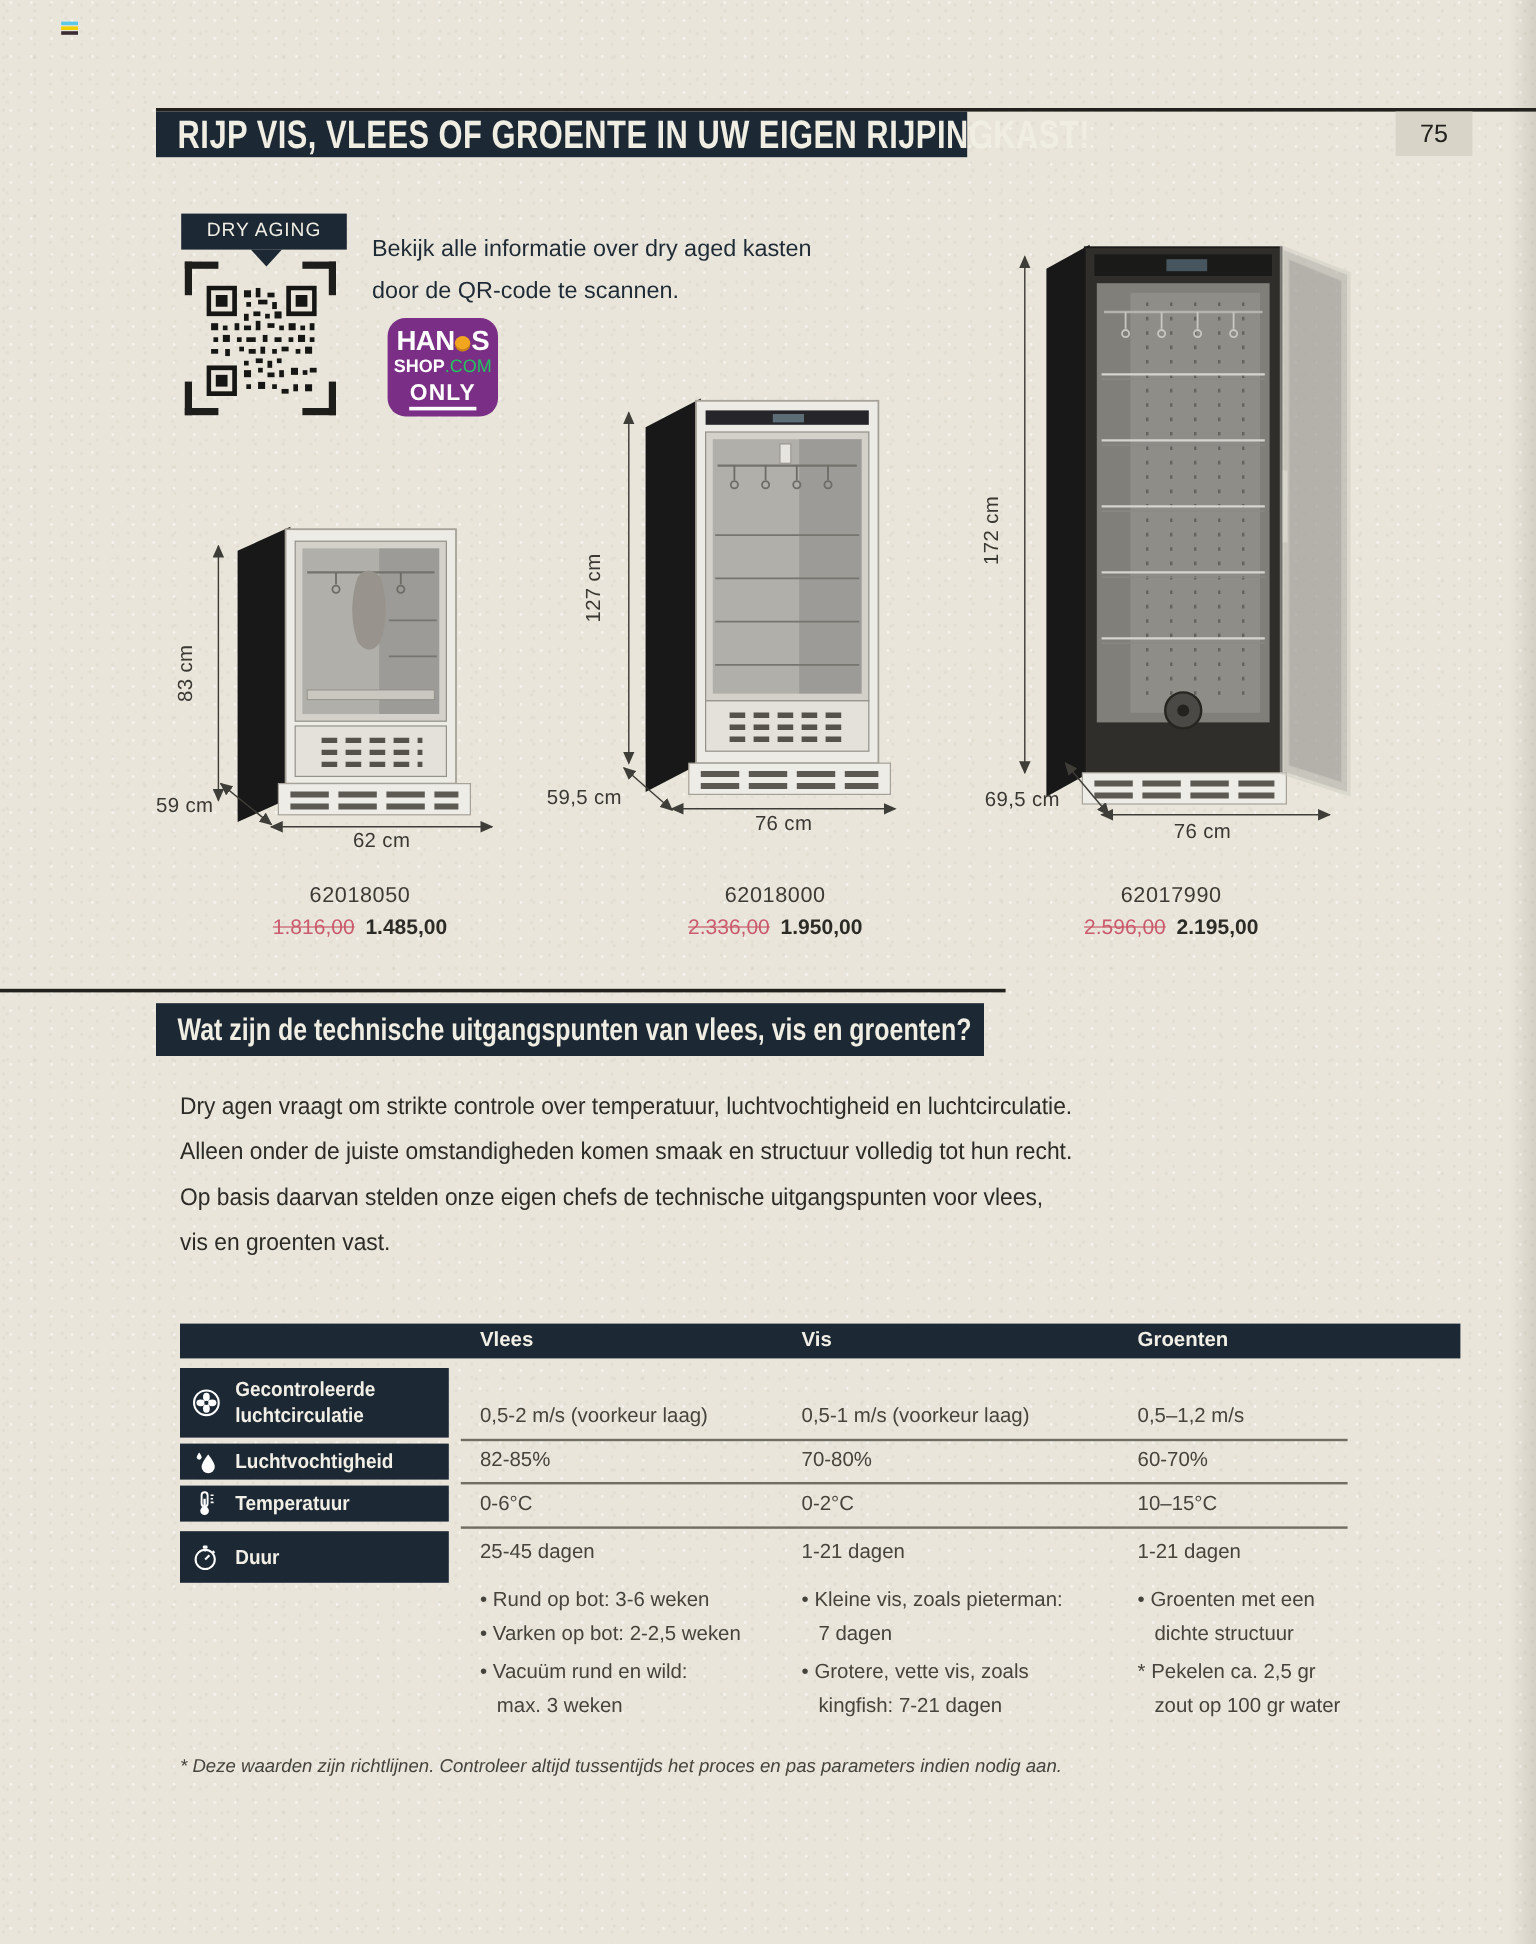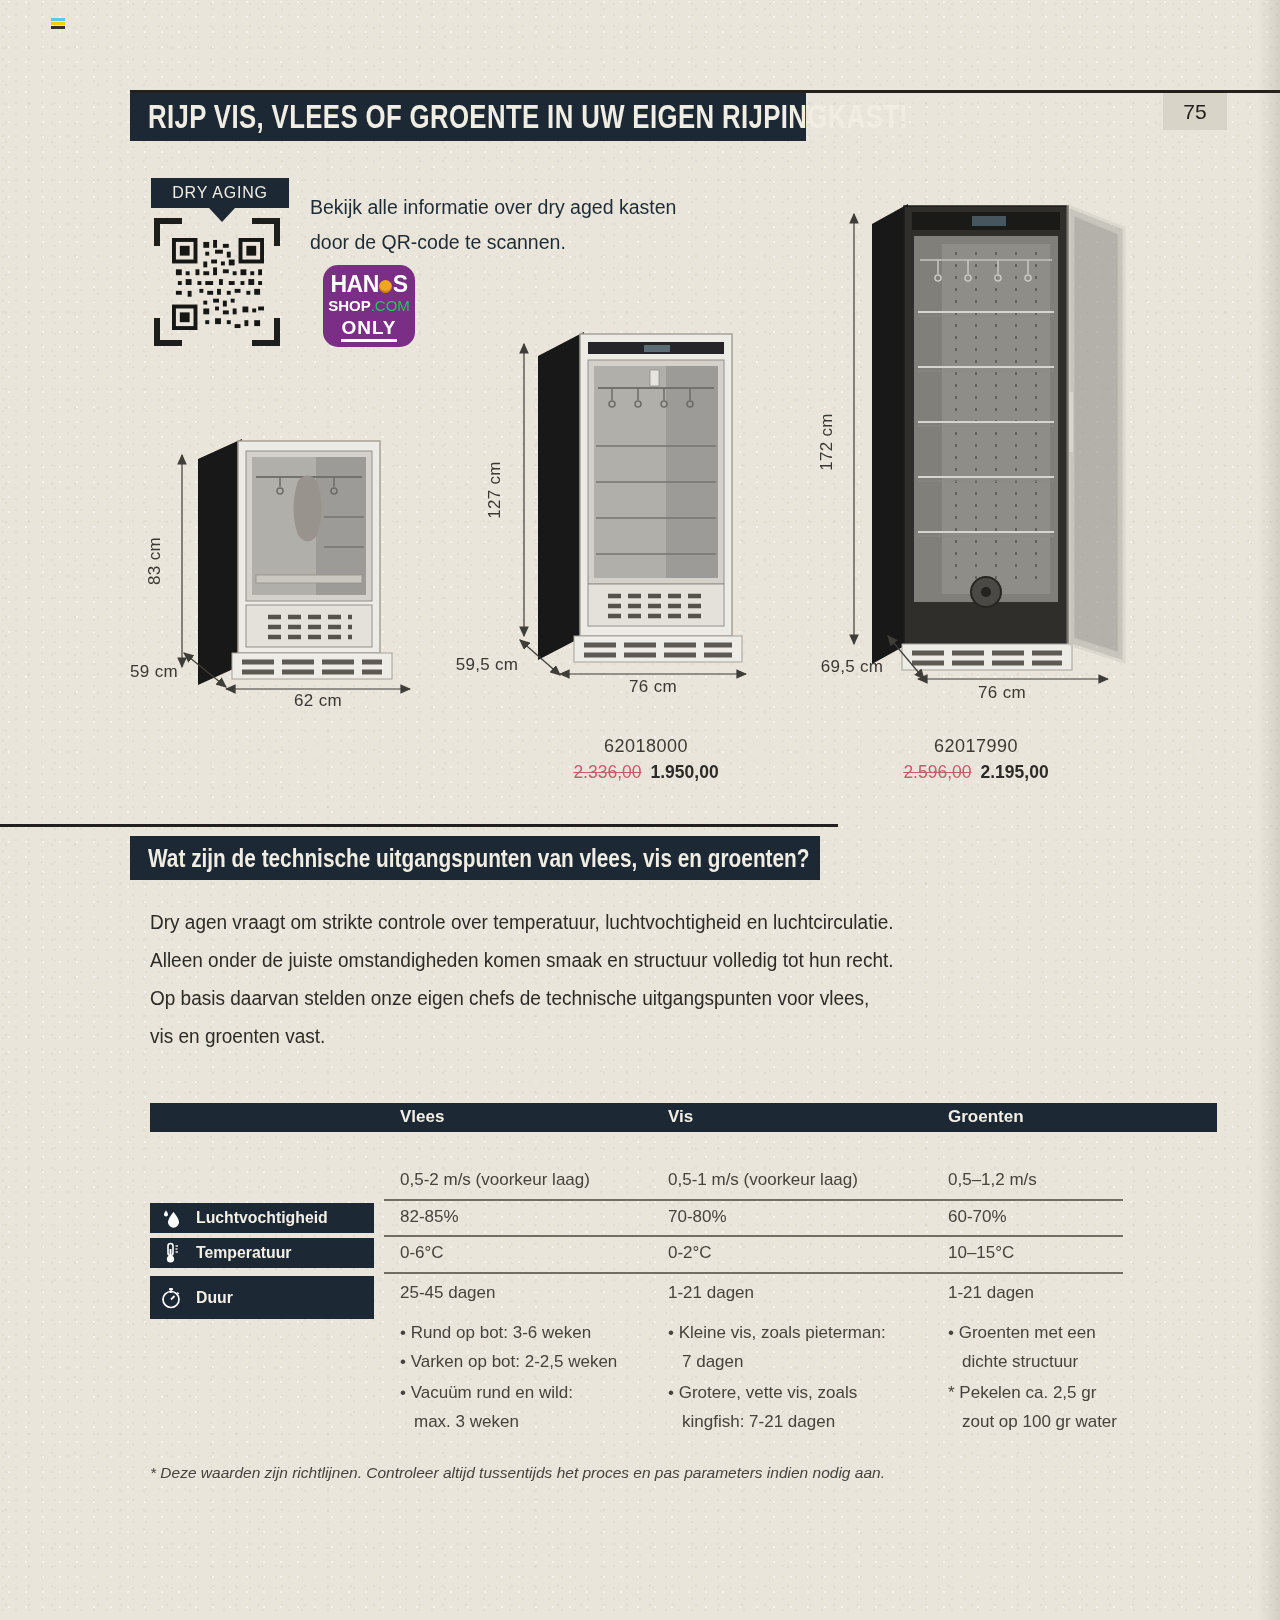--- a/index.html
+++ b/index.html
@@ -19,21 +19,21 @@
   
   .print-mark{left:51px;top:18px;width:14px;}
   .print-mark .stripe{height:3px;margin-bottom:1px;}
 
   
   .top-rule{left:130px;top:90px;width:1150px;height:3px;background:#22211d;}
   .page-num{left:1163px;top:93px;width:64px;height:37px;background:#d8d4c7;
     display:flex;align-items:center;justify-content:center;font-size:21px;color:#22211d;}
   .bar{background:#1c2935;color:#f0ede3;display:flex;align-items:center;}
   .bar .bartext{display:inline-block;transform-origin:left center;white-space:nowrap;font-weight:bold;}
-  .bar1{left:130px;top:93px;width:676px;height:48px;padding-left:18px;box-sizing:border-box;}
+  .bar1{left:130px;top:93px;width:676px;height:38px;padding-left:18px;box-sizing:border-box;}
   .bar1 .bartext{font-size:33px;transform:scaleX(.78);letter-spacing:.5px;}
   .bar2{left:130px;top:836px;width:690px;height:44px;padding-left:18px;box-sizing:border-box;}
   .bar2 .bartext{font-size:26px;transform:scaleX(.8);}
   .divider2{left:0;top:824px;width:838px;height:3px;background:#22211d;}
 
   
   .ribbon{left:151px;top:178px;width:138px;height:30px;background:#1c2935;color:#f0ede3;
     display:flex;align-items:center;justify-content:center;font-weight:normal;font-size:16px;letter-spacing:.8px;}
   .notch{left:209px;top:208px;width:0;height:0;border-left:13px solid transparent;
     border-right:13px solid transparent;border-top:14px solid #1c2935;}
@@ -322,20 +322,24 @@
     <polygon points="278,14 334,36 334,470 278,452" fill="#a8a7a2" opacity="0.5" stroke="#cfccc4" stroke-width="3"></polygon>
     <polygon points="284,24 328,42 328,460 284,446" fill="#8f8e89" opacity="0.35" stroke="#b9b6ae" stroke-width="1"></polygon>
     <rect x="279" y="200" width="4" height="60" fill="#d8d5cd"></rect>
     <line class="dimline" x1="128" y1="487" x2="318" y2="487" marker-start="url(#ar3)" marker-end="url(#ar3)"></line>
     <line class="dimline" x1="98" y1="444" x2="134" y2="487" marker-start="url(#ar3)" marker-end="url(#ar3)"></line>
     <text class="dim" transform="rotate(-90 42 250)" x="42" y="250" text-anchor="middle">172 cm</text>
     <text class="dim" x="62" y="480" text-anchor="middle">69,5 cm</text>
     <text class="dim" x="212" y="506" text-anchor="middle">76 cm</text>
   </svg>
 
+  <div class="abs prod-info" style="left:160px;top:736px">
+    <div class="sku">62018050</div>
+    <div class="prices"><span class="old">1.816,00</span><span class="new">1.485,00</span></div>
+  </div>
   <div class="abs prod-info" style="left:506px;top:736px">
     <div class="sku">62018000</div>
     <div class="prices"><span class="old">2.336,00</span><span class="new">1.950,00</span></div>
   </div>
   <div class="abs prod-info" style="left:836px;top:736px">
     <div class="sku">62017990</div>
     <div class="prices"><span class="old">2.596,00</span><span class="new">2.195,00</span></div>
   </div>
 
   <div class="abs divider2"></div>
@@ -348,20 +352,35 @@
     <div>Op basis daarvan stelden onze eigen chefs de technische uitgangspunten voor vlees,</div>
     <div>vis en groenten vast.</div>
   </div>
 
   <div class="abs thead">
     <span style="left:250px">Vlees</span>
     <span style="left:518px">Vis</span>
     <span style="left:798px">Groenten</span>
   </div>
 
+  <div class="abs tlabel" style="top:1140px;height:58px">
+    <span class="ticon">
+      <svg width="26" height="26" viewBox="0 0 24 24">
+          <circle cx="12" cy="12" r="9.5" fill="none" stroke="#fff" stroke-width="1.6"></circle>
+          <g fill="#fff">
+            <ellipse cx="12" cy="7.6" rx="2.6" ry="3.3"></ellipse>
+            <ellipse cx="16.4" cy="12" rx="3.3" ry="2.6"></ellipse>
+            <ellipse cx="12" cy="16.4" rx="2.6" ry="3.3"></ellipse>
+            <ellipse cx="7.6" cy="12" rx="3.3" ry="2.6"></ellipse>
+          </g>
+          <circle cx="12" cy="12" r="1.6" fill="#1c2935"></circle>
+        </svg>
+    </span>
+    <span class="ttext" style="width:168px">Gecontroleerde luchtcirculatie</span>
+  </div>
   <div class="abs tlabel" style="top:1203px;height:30px">
     <span class="ticon">
       <svg width="24" height="24" viewBox="0 0 24 24">
           <path d="M14.5 6 C14.5 6 9 12.5 9 16.2 a5.5 5.5 0 0 0 11 0 C20 12.5 14.5 6 14.5 6 Z" fill="#fff"></path>
           <path d="M7 4.5 C7 4.5 5 7 5 8.4 a2 2 0 0 0 4 0 C9 7 7 4.5 7 4.5 Z" fill="#fff"></path>
         </svg>
     </span>
     <span class="ttext">Luchtvochtigheid</span>
   </div>
   <div class="abs tlabel" style="top:1238px;height:30px">

